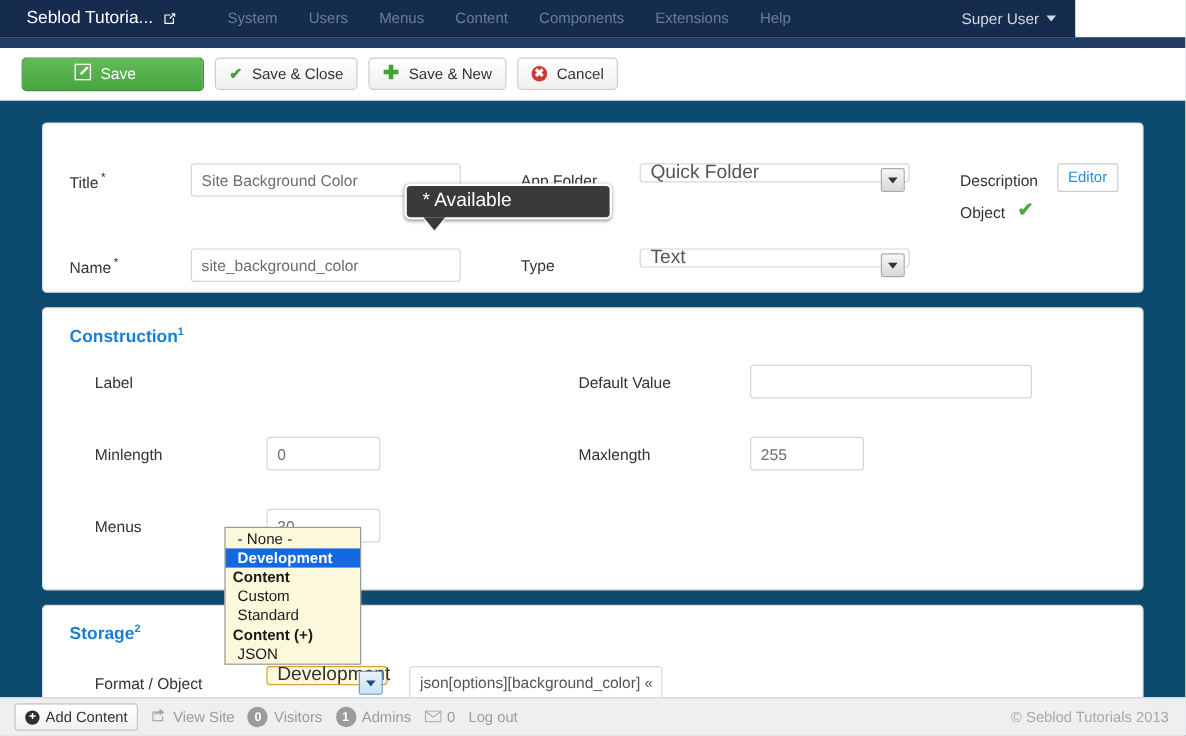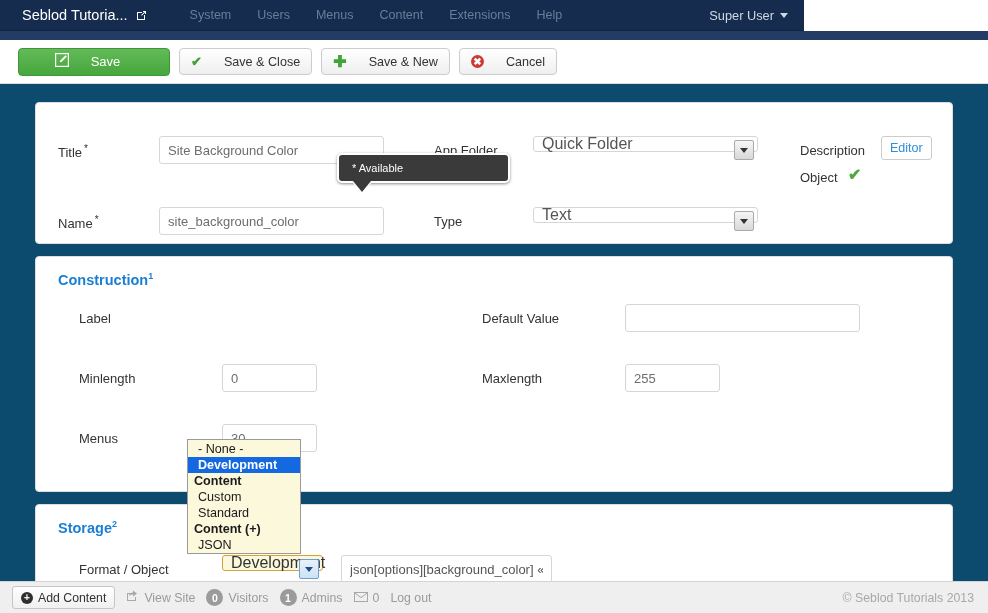--- a/index.html
+++ b/index.html
@@ -13,21 +13,21 @@
   #app {
     position: relative;
     width: 988px; height: 613px;
     background: #ffffff;
     overflow: hidden;
   }
 
   
   .topbar {
     position: absolute; left: 0; top: 0;
-    width: 804px; height: 31px;
+    width: 896px; height: 31px;
     background: #152c4e;
     display: flex; align-items: center;
     border-bottom: 1px solid #0f2240;
   }
   .brand {
     color: #ffffff;
     font-size: 14.5px;
     padding-left: 22px;
     display: flex; align-items: center; gap: 6px;
     white-space: nowrap;
@@ -73,21 +73,21 @@
     position: absolute; left: 0; top: 40px;
     width: 988px; height: 44px;
     background: #ffffff;
     border-bottom: 1px solid #dcdcdc;
     display: flex; align-items: center;
     padding-left: 18px;
     gap: 9px;
   }
   .btn {
     display: inline-flex; align-items: center; justify-content: center;
-    gap: 22px;
+    gap: 8px;
     height: 27px;
     padding: 0 11px;
     font-size: 12.6px;
     border-radius: 4px;
     border: 1px solid #cccccc;
     background: linear-gradient(to bottom, #ffffff, #efefef);
     color: #333333;
     cursor: pointer;
     white-space: nowrap;
   }
@@ -213,21 +213,21 @@
   
   .tooltip {
     position: absolute;
     left: 337px; top: 153px;
     width: 173px; height: 30px;
     background: #3a3a3a;
     border: 2px solid #ffffff;
     border-radius: 5px;
     box-shadow: 0 1px 3px rgba(0,0,0,0.45);
     color: #ffffff;
-    font-size: 11px;
+    font-size: 16px;
     display: flex; align-items: center;
     padding-left: 13px;
     z-index: 60;
   }
   .tooltip .tip-arrow {
     position: absolute;
     left: 14px; bottom: -11px;
     width: 0; height: 0;
     border-left: 9px solid transparent;
     border-right: 9px solid transparent;
@@ -335,20 +335,21 @@
           <path d="M1 2 h5 v1 h-4 v6 h6 v-4 h1 v5 h-8 z" fill="#ffffff"></path>
           <path d="M7 1 h3 v3 h-1 v-1.4 l-3.2 3.2 -0.7 -0.7 3.2 -3.2 h-1.3 z" fill="#ffffff"></path>
         </svg>
       </span>
     </div>
     <div class="menu">
       <div class="menu-item">System</div>
       <div class="menu-item">Users</div>
       <div class="menu-item">Menus</div>
       <div class="menu-item">Content</div>
+      <div class="menu-item">Components</div>
       <div class="menu-item">Extensions</div>
       <div class="menu-item">Help</div>
     </div>
     <div class="userbox">
       <span>Super User</span>
       <span class="caret-down"></span>
     </div>
   </div>
 
   <div class="subbar"></div>

